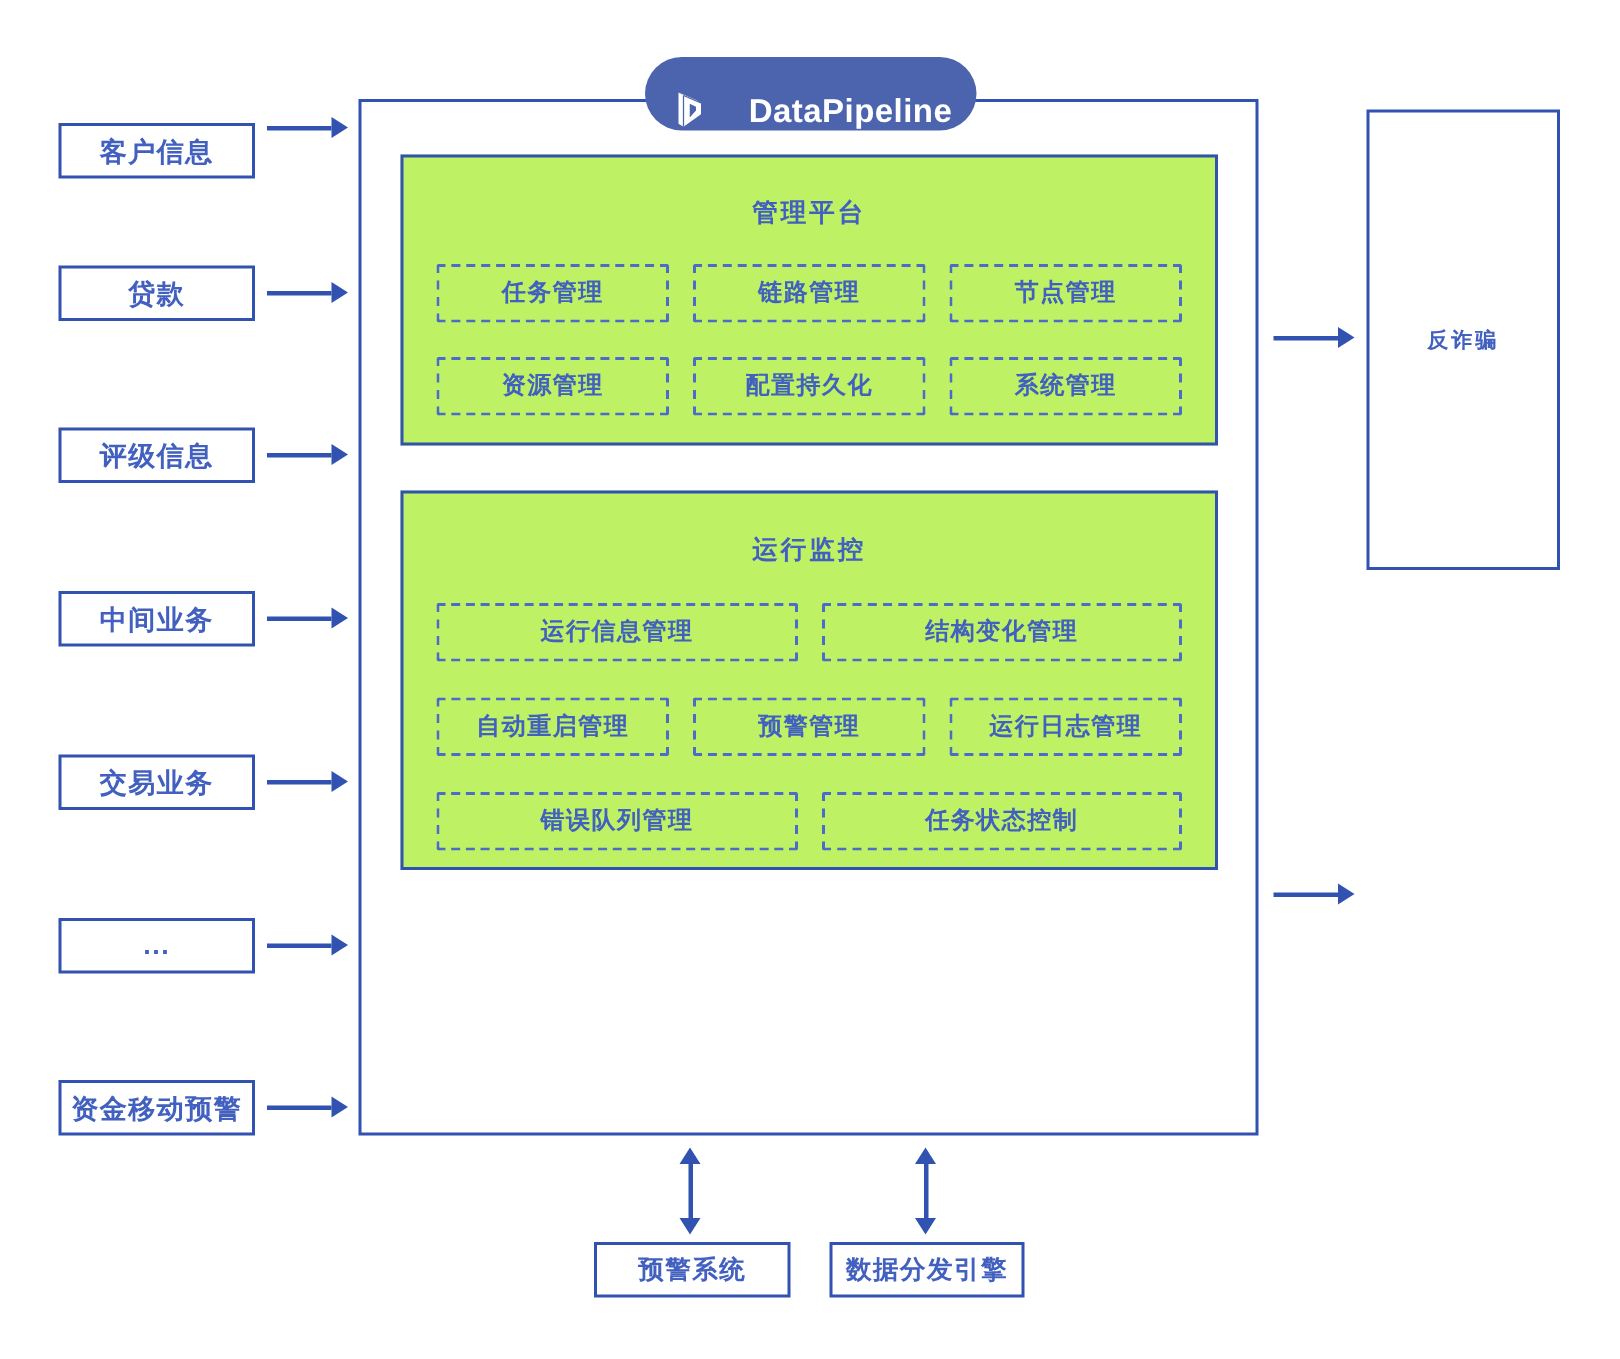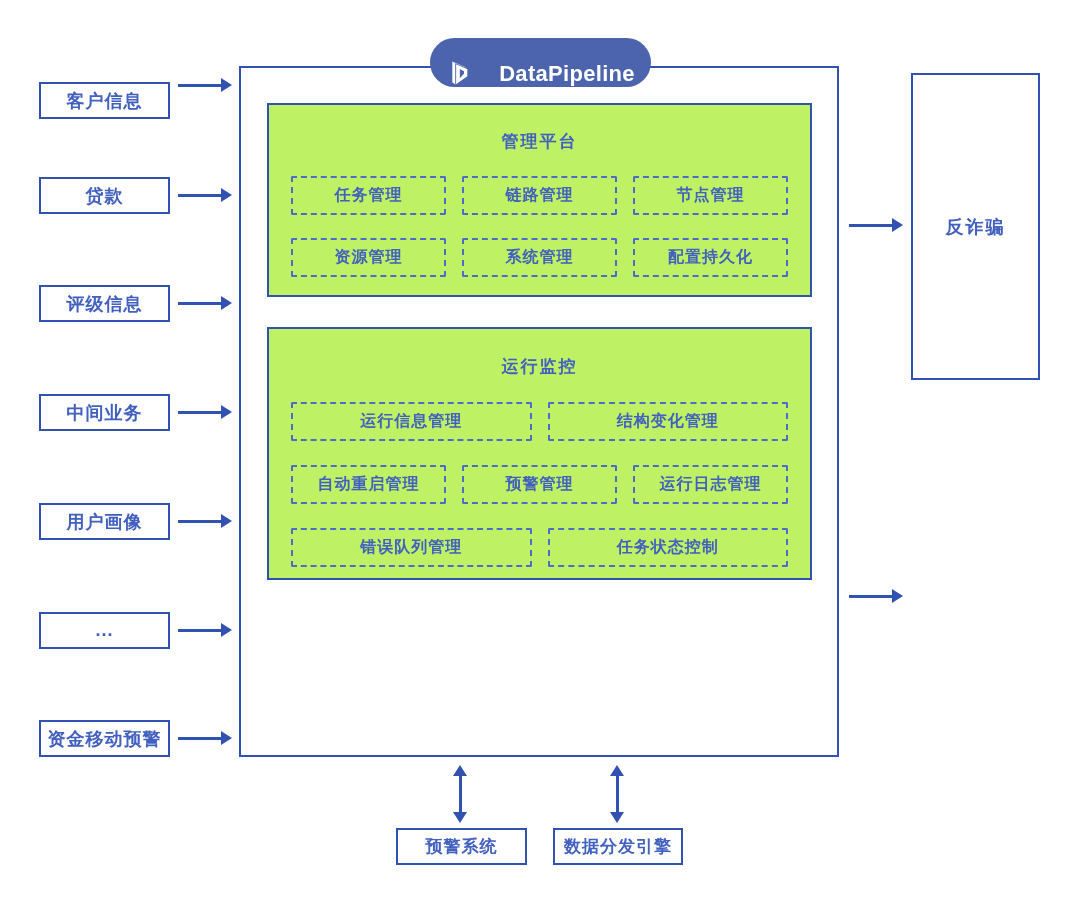--- a/index.html
+++ b/index.html
@@ -57,21 +57,21 @@
   #panel-management .row{margin-top:23px}
   #panel-management .row:first-of-type{margin-top:20px}
   #panel-monitoring .row{margin-top:24px}
   #panel-monitoring .row:first-of-type{margin-top:18px}
   #panel-engine .row{margin-top:20px}
   .dash{
     flex:1;height:39px;border:2px dashed var(--dash);border-radius:2px;
     color:var(--text);font-weight:bold;font-size:16px;letter-spacing:1px;
     display:flex;align-items:center;justify-content:center;box-sizing:border-box;
   }
-  .target{left:911px;width:129px;height:307px;font-size:18px;letter-spacing:2px}
+  .target{left:911px;width:129px;height:307px;font-size:14px;letter-spacing:2px}
   #target-0{top:73px}
   #target-1{top:444px}
   .bottom{top:828px;height:37px;font-size:17px;letter-spacing:1px}
   #bottom-0{left:396px;width:131px}
   #bottom-1{left:553px;width:130px}
 </style>
 </head>
 <body>
 
 <div class="canvas" id="canvas" style="--solid: #3152b0; --text: #4160bf; --dash: #4d6bc8; --pill: #4c64ae;">
@@ -87,21 +87,21 @@
       <div class="harrow" style="left: 178px; width: 43px; top: 194px;"></div>
       <div class="box src" style="top: 285px;">
         <span>评级信息</span>
       </div>
       <div class="harrow" style="left: 178px; width: 43px; top: 302px;"></div>
       <div class="box src" style="top: 394px;">
         <span>中间业务</span>
       </div>
       <div class="harrow" style="left: 178px; width: 43px; top: 411px;"></div>
       <div class="box src" style="top: 503px;">
-        <span>用户画像</span>
+        <span>交易业务</span>
       </div>
       <div class="harrow" style="left: 178px; width: 43px; top: 520px;"></div>
       <div class="box src" style="top: 612px;">
         <span>...</span>
       </div>
       <div class="harrow" style="left: 178px; width: 43px; top: 629px;"></div>
       <div class="box src" style="top: 720px;">
         <span>资金移动预警</span>
       </div>
       <div class="harrow" style="left: 178px; width: 43px; top: 737px;"></div>
@@ -119,24 +119,24 @@
           </div>
           <div class="dash">
             <span>节点管理</span>
           </div>
         </div>
         <div class="row">
           <div class="dash">
             <span>资源管理</span>
           </div>
           <div class="dash">
+            <span>配置持久化</span>
+          </div>
+          <div class="dash">
             <span>系统管理</span>
-          </div>
-          <div class="dash">
-            <span>配置持久化</span>
           </div>
         </div>
       </div>
     <div class="panel" id="panel-monitoring">
       <div class="panel-title">运行监控</div>
     <div class="row">
           <div class="dash">
             <span>运行信息管理</span>
           </div>
           <div class="dash">

